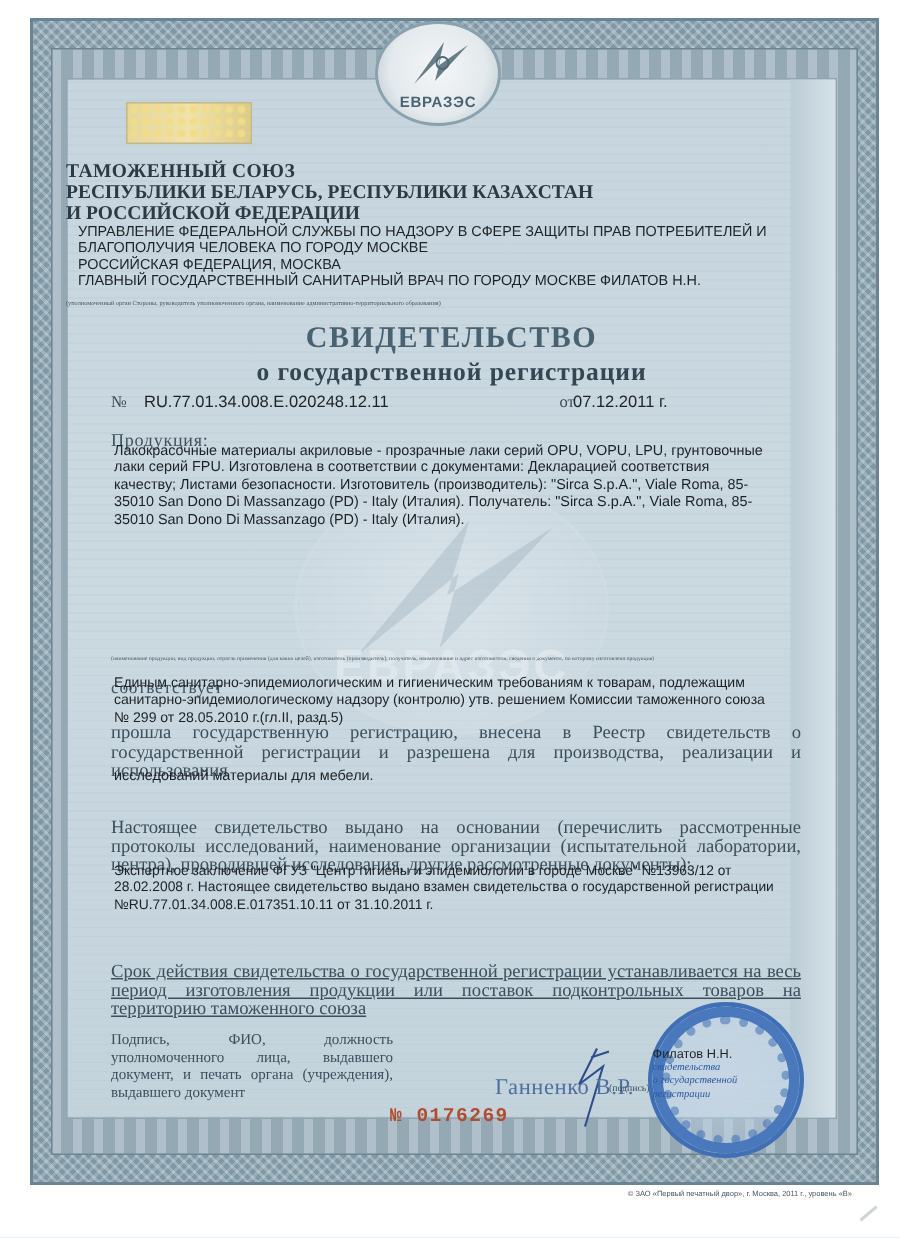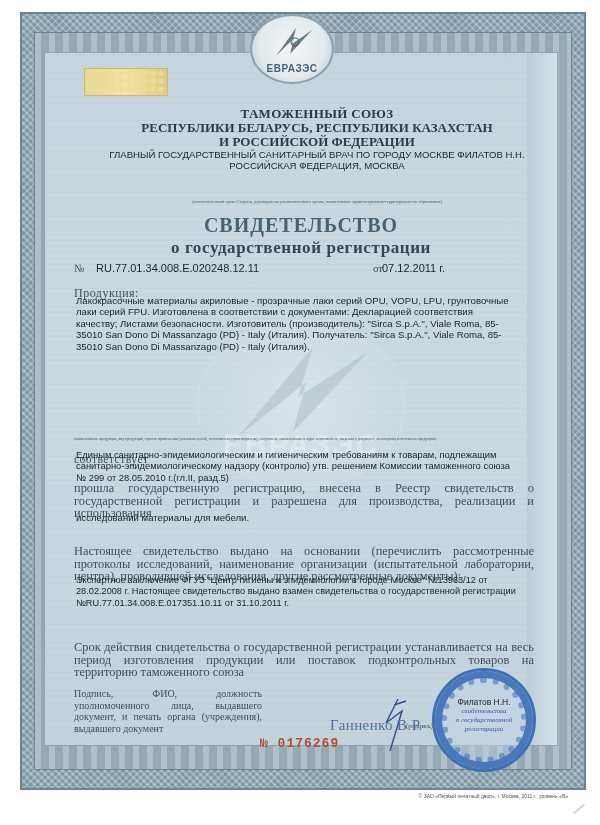--- a/index.html
+++ b/index.html
@@ -63,21 +63,21 @@
     }
     .watermark-label {
       position: absolute; left: 0; right: 0; bottom: 26px; text-align: center;
       font-family: "Liberation Sans", sans-serif; font-weight: bold; font-size: 30px;
       color: rgba(225,232,236,0.8); letter-spacing: 2px;
     }
 
     .serif { font-family: "Liberation Serif", serif; }
     .sans { font-family: "Liberation Sans", sans-serif; }
 
-    .hdr { position: absolute; left: 60px; width: 514px; text-align: center; }
+    .hdr { position: absolute; left: 44px; width: 514px; }
     .h-union { top: 106px; font-size: 13px; font-weight: bold; color: #2b3a44; letter-spacing: 0.3px; }
     .h-rep1 { top: 120px; font-size: 13px; font-weight: bold; color: #2b3a44; }
     .h-rep2 { top: 134px; font-size: 13px; font-weight: bold; color: #2b3a44; }
     .h-agency { top: 149px; font-size: 9.6px; line-height: 11px; color: #1e2326; padding: 0 8px; }
     .h-org-note { top: 199px; font-size: 4.2px; color: #4a5560; }
 
     .title { position: absolute; left: 44px; width: 514px; text-align: center; top: 214px; font-size: 20px; font-weight: bold; color: #486272; letter-spacing: 1px; }
     .subtitle { position: absolute; left: 44px; width: 514px; text-align: center; top: 238px; font-size: 17px; font-weight: bold; color: #334652; letter-spacing: 0.6px; }
 
     .reg-row { position: absolute; top: 262px; left: 74px; width: 460px; font-size: 11px; }
@@ -96,21 +96,21 @@
 
     .signature-name { position: absolute; left: 330px; top: 717px; font-family: "Liberation Serif", serif; font-size: 15px; color: #4d6fa0; letter-spacing: 0.4px; }
     .signature-caption { position: absolute; left: 406px; top: 722px; font-family: "Liberation Serif", serif; font-size: 6.5px; color: #3b4f5c; }
     .signature-scribble { position: absolute; left: 380px; top: 695px; }
 
     .stamp {
       position: absolute; left: 432px; top: 668px; width: 104px; height: 104px;
       border-radius: 50%; border: 3px solid #3f6fb4;
       box-shadow: inset 0 0 0 5px rgba(255,255,255,0), inset 0 0 0 7px #4a78bd;
       background: radial-gradient(circle, rgba(200,215,235,0.6) 0%, rgba(190,210,232,0.35) 60%, rgba(180,200,230,0.2) 100%);
-      display: flex; flex-direction: column; align-items: center; justify-content: center;
+      display: flex; flex-direction: column; justify-content: center;
     }
     .stamp-ring-text {
       position: absolute; inset: 6px; border-radius: 50%;
       border: 6px dotted rgba(63,111,180,0.55);
     }
     .stamp-name { position: relative; font-family: "Liberation Sans", sans-serif; font-size: 8.5px; color: #1e2326; margin-top: -10px; }
     .stamp-line { position: relative; font-family: "Liberation Serif", serif; font-style: italic; font-size: 7px; color: #2d59a3; line-height: 9px; }
 
     .printer-note { position: absolute; right: 32px; top: 793px; font-size: 5px; color: #4a5560; }
     .scan-edge { position: absolute; right: 14px; top: 808px; width: 14px; height: 2px; background: #cfd6da; transform: rotate(-40deg); }
@@ -140,22 +140,23 @@
   <svg width="210" height="130" viewBox="0 0 210 130" style="position:absolute;left:0;top:0;">
     <path d="M40 115 L115 25 L100 75 L170 30 L95 110 L108 60 Z" fill="rgba(150,170,182,0.35)"></path>
   </svg>
   <div class="watermark-label">ЕВРАЗЭС</div>
 </div>
 
 <div class="hdr h-union serif">ТАМОЖЕННЫЙ СОЮЗ</div>
 <div class="hdr h-rep1 serif">РЕСПУБЛИКИ БЕЛАРУСЬ, РЕСПУБЛИКИ КАЗАХСТАН</div>
 <div class="hdr h-rep2 serif">И РОССИЙСКОЙ ФЕДЕРАЦИИ</div>
 <div class="hdr h-agency sans">
+  <div>УПРАВЛЕНИЕ ФЕДЕРАЛЬНОЙ СЛУЖБЫ ПО НАДЗОРУ В СФЕРЕ ЗАЩИТЫ ПРАВ ПОТРЕБИТЕЛЕЙ И БЛАГОПОЛУЧИЯ ЧЕЛОВЕКА ПО ГОРОДУ МОСКВЕ</div>
+  <div>РОССИЙСКАЯ ФЕДЕРАЦИЯ, МОСКВА</div>
   <div>ГЛАВНЫЙ ГОСУДАРСТВЕННЫЙ САНИТАРНЫЙ ВРАЧ ПО ГОРОДУ МОСКВЕ ФИЛАТОВ Н.Н.</div>
-  <div>РОССИЙСКАЯ ФЕДЕРАЦИЯ, МОСКВА</div>
 </div>
 <div class="hdr h-org-note serif">(уполномоченный орган Стороны, руководитель уполномоченного органа, наименование административно-территориального образования)</div>
 
 <div class="title serif">СВИДЕТЕЛЬСТВО</div>
 <div class="subtitle serif">о государственной регистрации</div>
 
 <div class="reg-row">
   <span class="reg-no-label">№</span>
   <span class="reg-no-value sans">RU.77.01.34.008.E.020248.12.11</span>
   <span class="reg-date-label">от</span>
@@ -170,21 +171,21 @@
 <div class="label-serif" style="left:74px; top:453px; font-size:11.5px;">соответствует</div>
 <div class="filled" style="left:76px; top:449px; width:440px; font-size:9.4px;">Единым санитарно-эпидемиологическим и гигиеническим требованиям к товарам, подлежащим санитарно-эпидемиологическому надзору (контролю) утв. решением Комиссии таможенного союза № 299 от 28.05.2010 г.(гл.II, разд.5)</div>
 
 <div class="para" style="left:74px; top:482px; width:460px;">прошла государственную регистрацию, внесена в Реестр свидетельств о государственной регистрации и разрешена для производства, реализации и использования</div>
 
 <div class="filled" style="left:76px; top:512px; width:440px;">исследований материалы для мебели.</div>
 
 <div class="para" style="left:74px; top:545px; width:460px;">Настоящее свидетельство выдано на основании (перечислить рассмотренные протоколы исследований, наименование организации (испытательной лаборатории, центра), проводившей исследования, другие рассмотренные документы):</div>
 <div class="filled" style="left:76px; top:575px; width:440px; font-size:9.2px;">Экспертное заключение ФГУЗ "Центр гигиены и эпидемиологии в городе Москве" №13963/12 от 28.02.2008 г. Настоящее свидетельство выдано взамен свидетельства о государственной регистрации №RU.77.01.34.008.E.017351.10.11 от 31.10.2011 г.</div>
 
-<div class="para" style="left:74px; top:641px; width:460px;">Срок действия свидетельства о государственной регистрации устанавливается на весь период изготовления продукции или поставок подконтрольных товаров на территорию таможенного союза</div>
+<div class="para" style="left:74px; top:641px; width:460px;text-decoration:underline;">Срок действия свидетельства о государственной регистрации устанавливается на весь период изготовления продукции или поставок подконтрольных товаров на территорию таможенного союза</div>
 
 <div class="para" style="left:74px; top:688px; width:188px; font-size:10px; line-height:11.5px;">Подпись, ФИО, должность уполномоченного лица, выдавшего документ, и печать органа (учреждения), выдавшего документ</div>
 
 <svg class="signature-scribble" width="40" height="60" viewBox="0 0 40 60">
   <path d="M18 4 L6 28 L22 16 L10 56 M14 10 L26 6" fill="none" stroke="#2e4f8a" stroke-width="1.4"></path>
 </svg>
 <div class="signature-name">Ганненко В.Р.</div>
 <div class="signature-caption">(подпись)</div>
 
 <div class="stamp">

